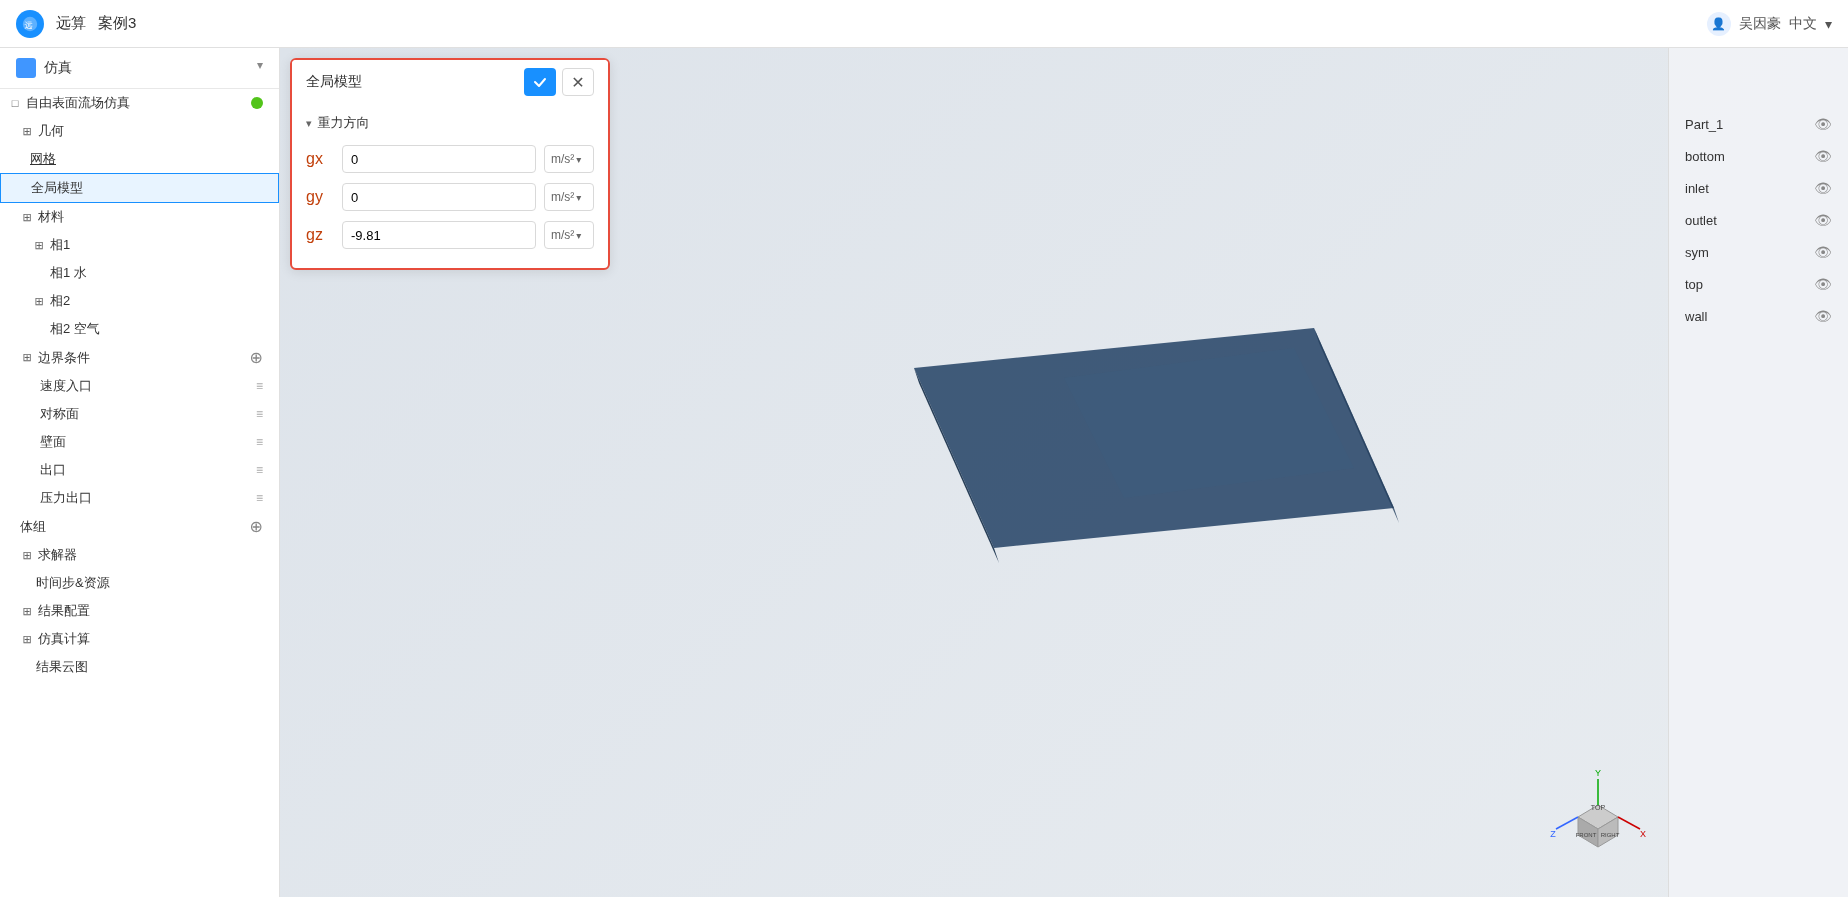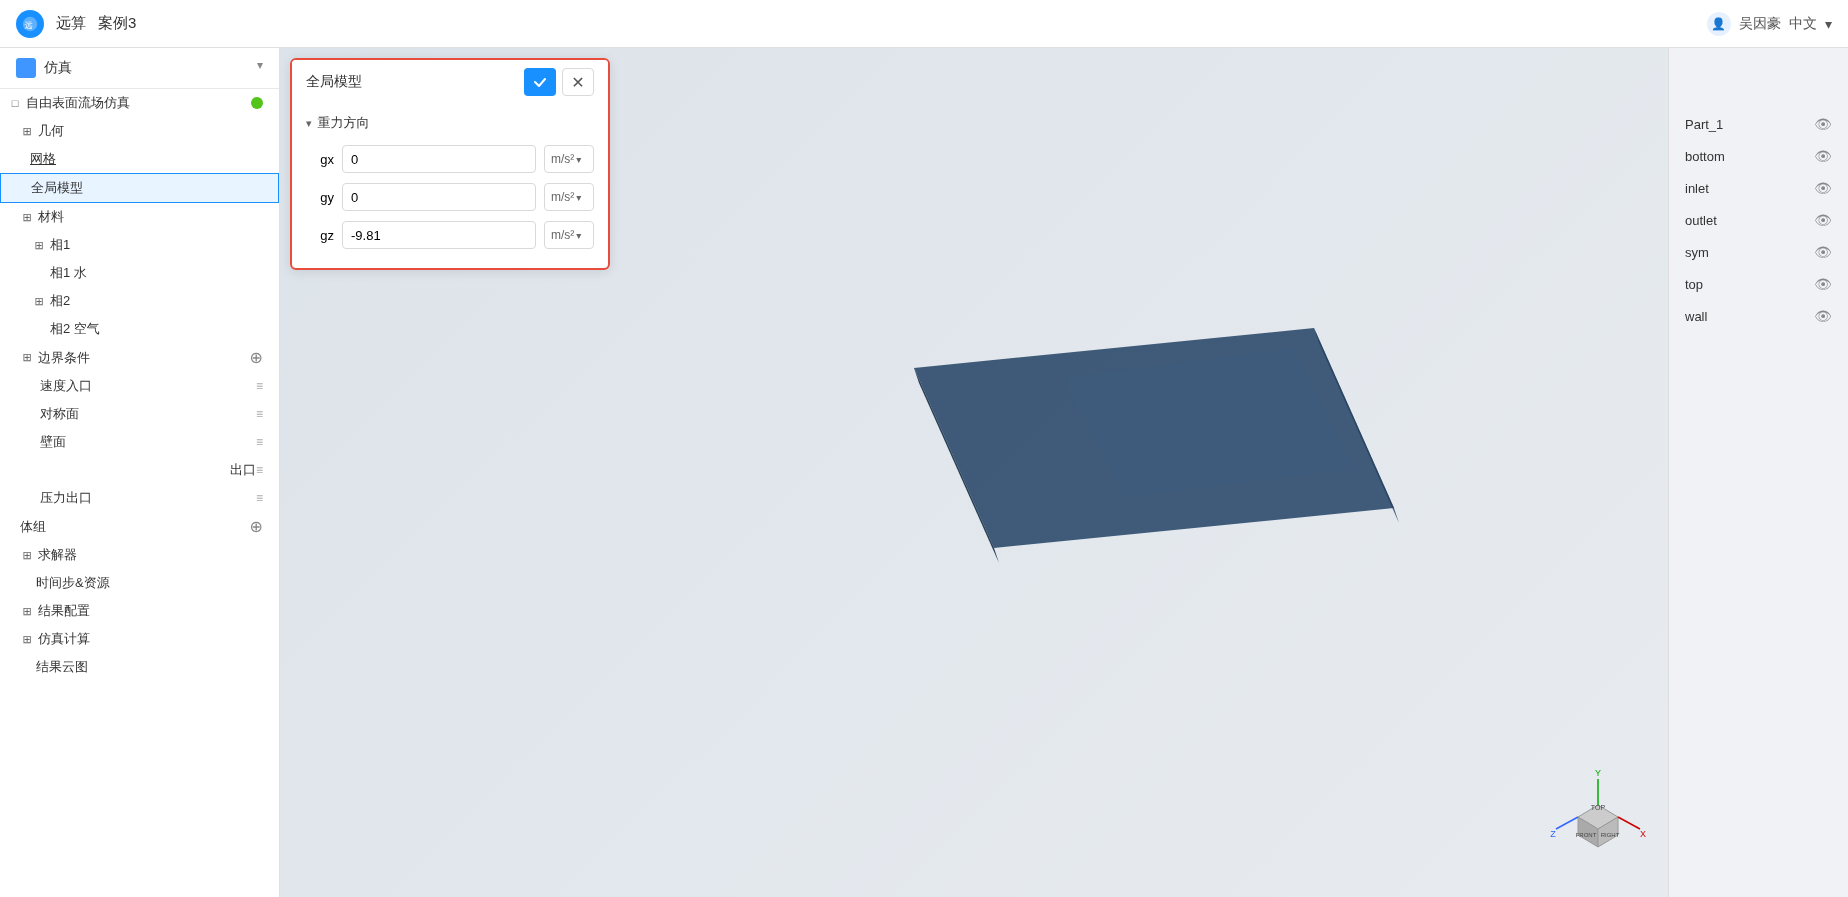--- a/index.html
+++ b/index.html
@@ -70,21 +70,21 @@
     }
     .panel-body { padding: 10px 14px 14px; }
     .section-header {
       display: flex; align-items: center; gap: 6px;
       font-size: 13px; color: #333; font-weight: 500; margin-bottom: 8px;
     }
     .section-arrow { font-size: 11px; color: #666; }
     .form-row {
       display: flex; align-items: center; padding: 5px 0; gap: 8px;
     }
-    .form-label { width: 30px; font-size: 13px; color: #000000; text-align: right; }
+    .form-label { width: 30px; font-size: 16px; color: #c2410c; }
     .form-input {
       flex: 1; height: 28px; border: 1px solid #d9d9d9; border-radius: 4px;
       padding: 0 8px; font-size: 13px; outline: none; background: #fff;
     }
     .form-unit {
       display: flex; align-items: center; gap: 2px;
       font-size: 12px; color: #666; min-width: 50px;
       border: 1px solid #d9d9d9; border-radius: 4px; padding: 2px 6px; height: 28px;
     }
     .form-unit .dropdown-arrow { font-size: 10px; }
@@ -221,21 +221,21 @@
     <div class="tree-item" style="padding-left:40px;justify-content:center;">
       <span class="item-label">对称面</span>
       <span style="color:#aaa;font-size:12px;">≡</span>
     </div>
 
     <div class="tree-item" style="padding-left:40px;">
       <span class="item-label">壁面</span>
       <span style="color:#aaa;font-size:12px;">≡</span>
     </div>
 
-    <div class="tree-item" style="padding-left:40px;text-align:right;">
+    <div class="tree-item" style="padding-left:40px;">
       <span class="item-label">出口</span>
       <span style="color:#aaa;font-size:12px;">≡</span>
     </div>
 
     <div class="tree-item" style="padding-left:40px;">
       <span class="item-label">压力出口</span>
       <span style="color:#aaa;font-size:12px;">≡</span>
     </div>
 
     <div class="tree-item" style="padding-left:20px;font-family:Liberation Serif, serif;">

